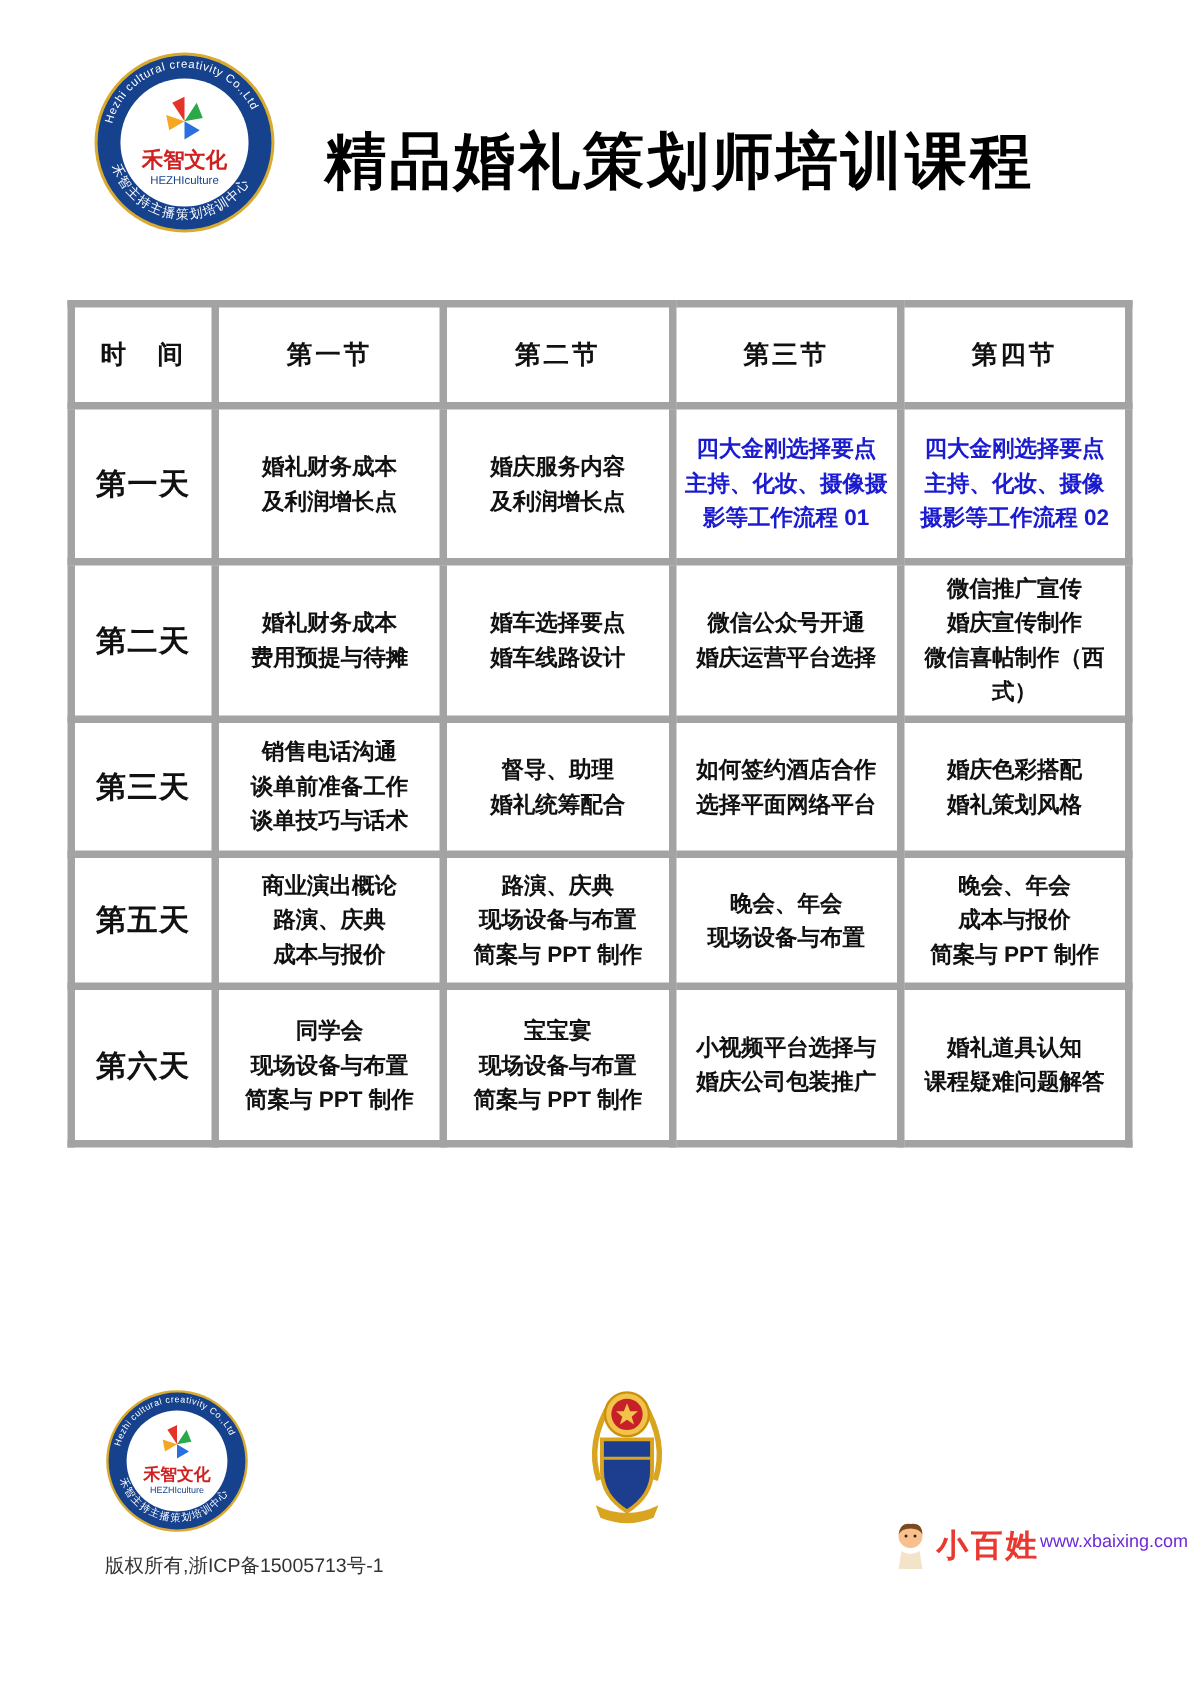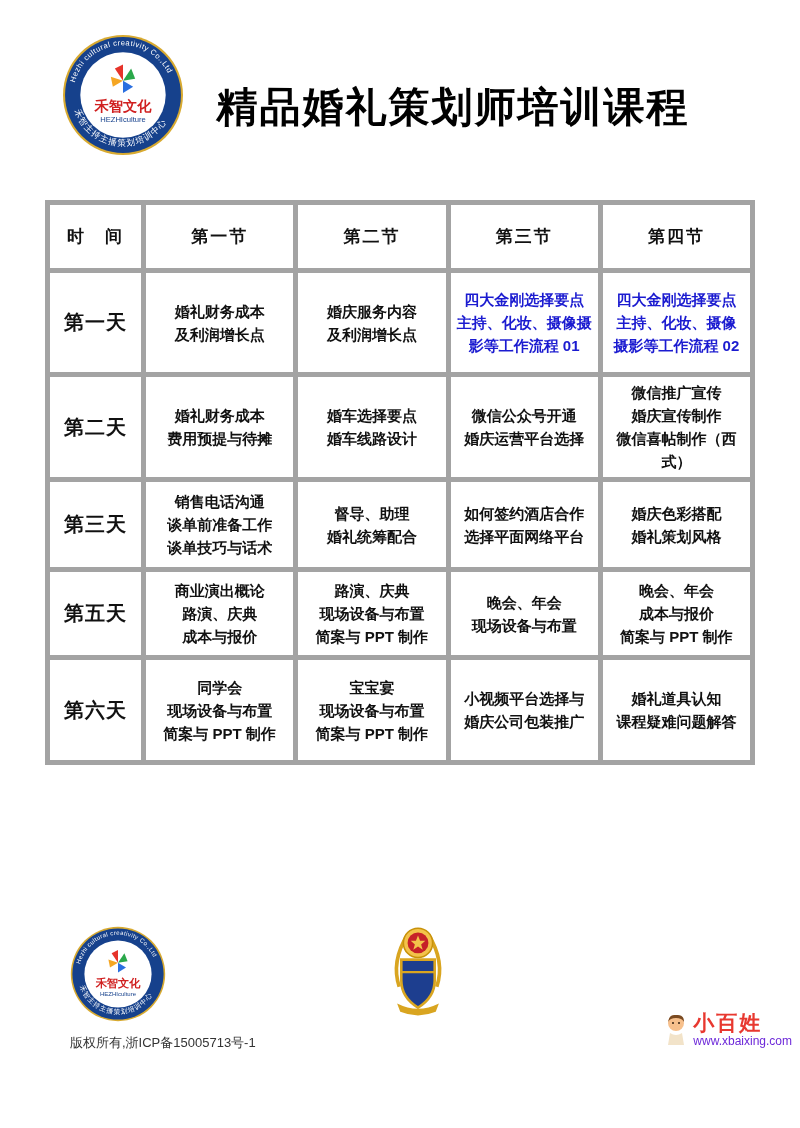--- a/index.html
+++ b/index.html
@@ -51,21 +51,21 @@
   .police-text { margin-top:10px; font-size:15px; font-weight:bold; color:#000; }
   .baidu-cn { margin-top:4px; font-size:14px; font-weight:bold; color:#15335e; letter-spacing:2px; }
   .baidu-en { font-size:8px; color:#8a9ab0; letter-spacing:1px; }
   .baidu-cert { margin-top:12px; font-size:15px; font-weight:bold; color:#000; letter-spacing:1px; }
 
   
   .watermark {
     position:absolute; right:8px; bottom:8px;
     display:flex; align-items:center; gap:4px;
   }
-  .wm-text { display:flex; flex-direction:column; align-items:flex-start; }
+  .wm-text { display:flex; flex-direction:row; align-items:flex-start; }
   .wm-name { color:#e8382f; font-size:21px; font-weight:bold; letter-spacing:2px; line-height:22px; }
   .wm-url  { color:#6d28d9; font-size:12px; line-height:14px; }
 </style>
 </head>
 <body>
 
 <div class="page">
 
   <svg width="0" height="0" style="position:absolute" aria-hidden="true">
     <defs>

